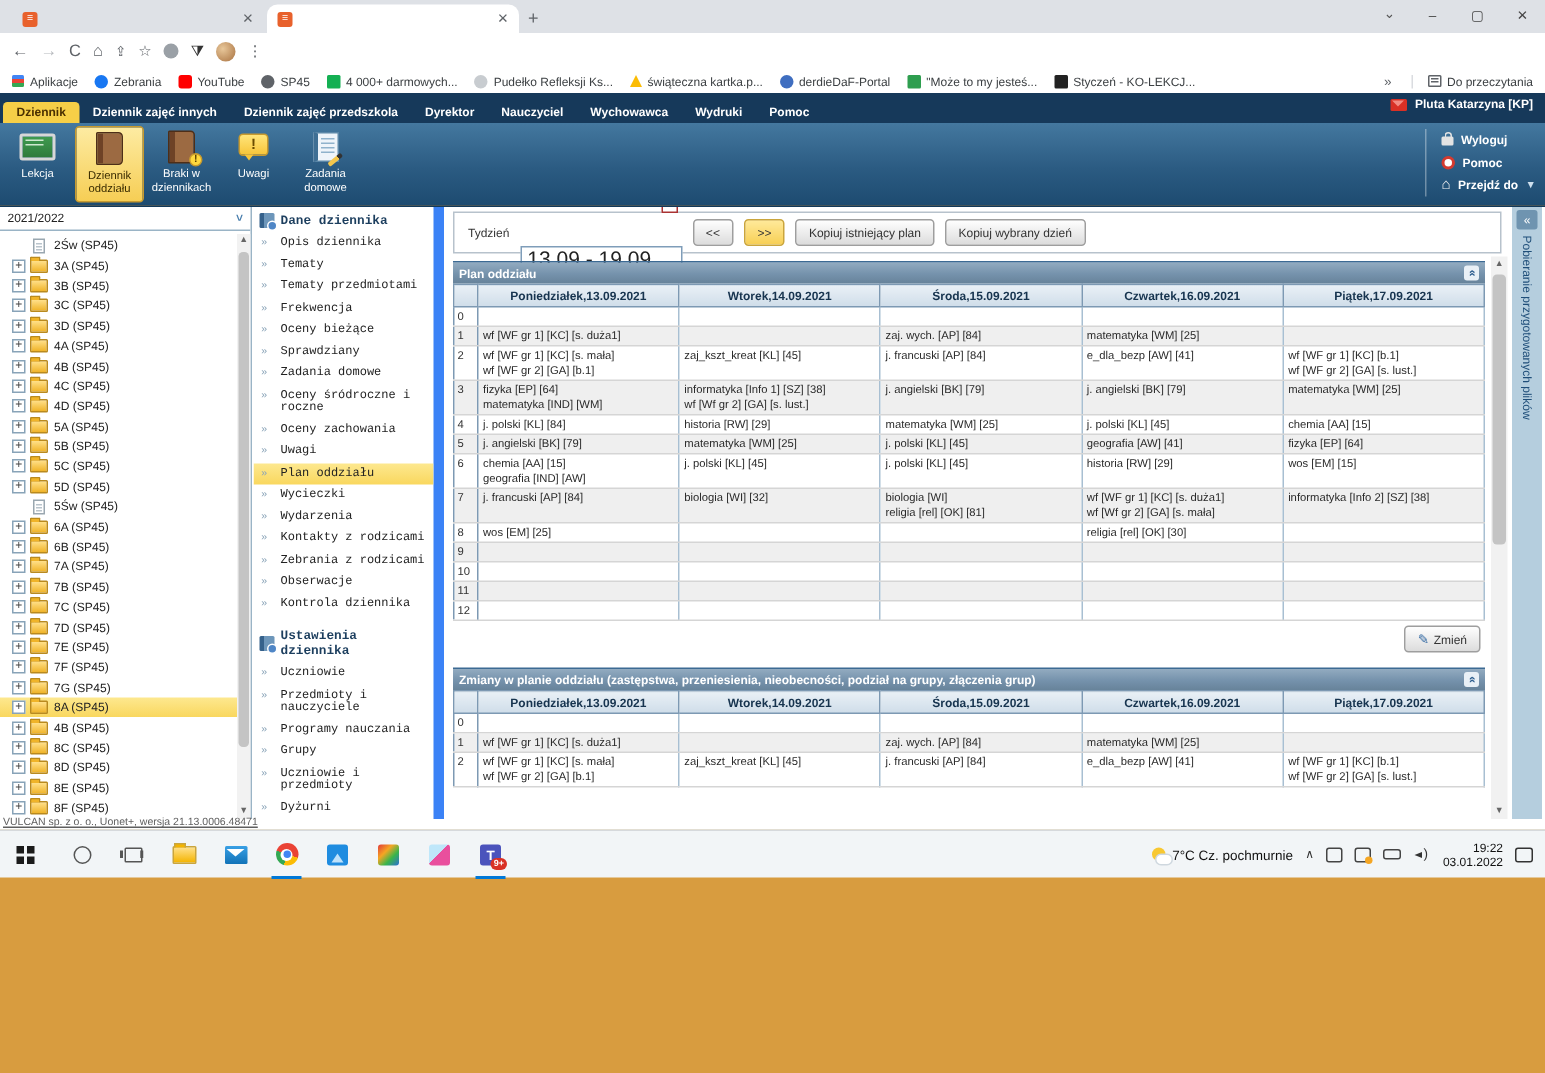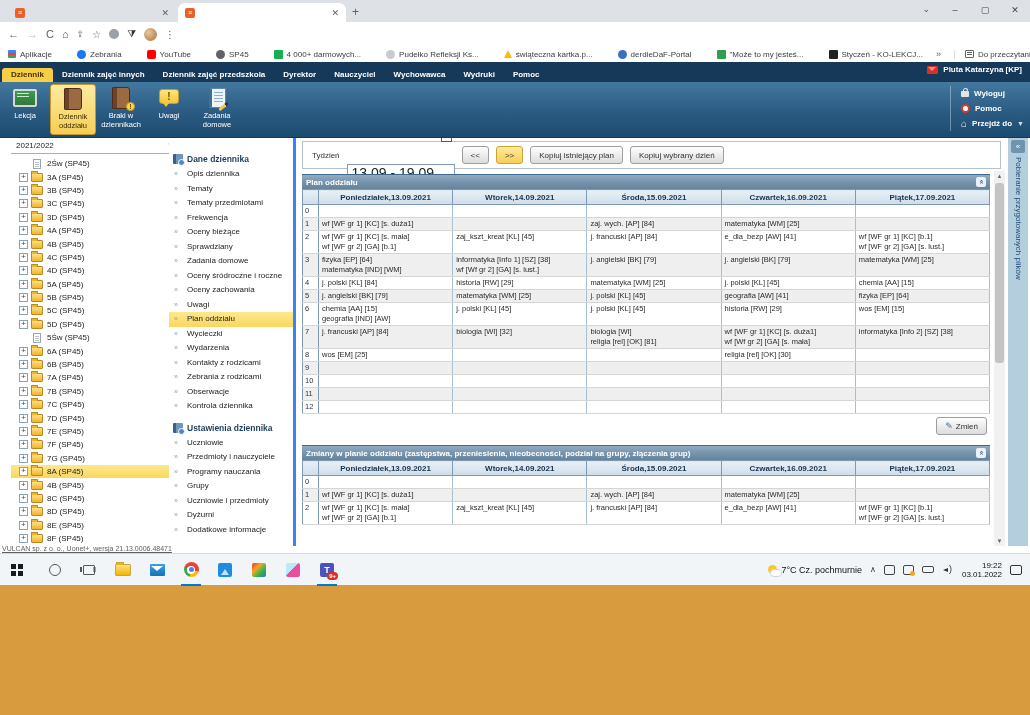--- a/index.html
+++ b/index.html
@@ -87,38 +87,38 @@
   .um-item{display:flex;align-items:center;gap:5px;color:#fff;font-size:8px;font-weight:bold;height:15px;}
   .um-lock{width:8px;height:6px;background:#e3e3e3;border-radius:1px;position:relative;}
   .um-lock:before{content:"";position:absolute;left:1.5px;top:-3px;width:3px;height:3px;border:1px solid #e3e3e3;border-bottom:none;border-radius:3px 3px 0 0;}
   .um-lifebuoy{width:9px;height:9px;border-radius:50%;border:2.5px solid #d43a2f;background:#fff;}
   .um-home{color:#f2f2f2;font-size:10px;line-height:9px;}
   .um-caret{color:#cfe0ee;font-size:7px;}
 
   
   .app-main{position:absolute;left:0;top:138px;width:100%;height:408px;background:#fff;}
 
-  .tree-panel{position:absolute;left:11px;top:0;width:168px;height:408px;background:#fff;border-right:1px solid #9ab4c6;overflow:hidden;}
+  .tree-panel{position:absolute;left:0;top:0;width:168px;height:408px;background:#fff;border-right:1px solid #9ab4c6;overflow:hidden;}
   .year-select{height:16px;border-bottom:1px solid #9ab4c6;display:flex;align-items:center;padding:0 5px;font-size:8px;color:#222;}
   .year-select .chev{margin-left:auto;color:#4a7fae;font-size:8px;font-weight:bold;}
   .tree-list{position:absolute;left:0;top:18px;right:9px;bottom:0;overflow:hidden;padding-top:1px;}
   .tree-row{display:flex;align-items:center;height:13.4px;padding-left:8px;font-size:8px;color:#222;white-space:nowrap;}
   .tree-row.selected{background:linear-gradient(#fde88f,#f9d75e);}
   .expander{width:9px;height:9px;border:1px solid #88a3b8;background:#fff;font-size:8px;line-height:6px;text-align:center;color:#444;
     margin-right:3px;flex:none;}
   .expander.hidden{visibility:hidden;}
   .ic-folder{width:12px;height:9px;background:linear-gradient(#ffe08a,#f0b429);border:1px solid #b98a1f;border-radius:1px;position:relative;margin-right:4px;flex:none;}
   .ic-folder:before{content:"";position:absolute;top:-3px;left:-1px;width:5px;height:2px;background:#f0b429;border:1px solid #b98a1f;border-bottom:none;border-radius:1px 1px 0 0;}
   .ic-doc{width:8px;height:10px;background:#fff;border:1px solid #9aa7b0;margin:0 6px 0 2px;position:relative;flex:none;}
   .ic-doc:before{content:"";position:absolute;left:1px;top:2px;width:4px;height:1px;background:#b9c4cc;box-shadow:0 2px 0 #b9c4cc,0 4px 0 #b9c4cc;}
   .tree-scroll{position:absolute;right:0;top:18px;width:9px;bottom:0;background:#f2f2f2;}
   .ts-arrow{position:absolute;left:0;width:9px;height:9px;font-size:6px;color:#666;text-align:center;line-height:9px;}
   .ts-thumb{position:absolute;left:1px;width:7px;background:#c4c4c4;border-radius:3px;}
 
-  .menu-panel{position:absolute;left:169px;top:0;width:127px;height:408px;background:#fff;border-right:3px solid #3b82f6;overflow:hidden;padding-top:13px;}
+  .menu-panel{position:absolute;left:169px;top:0;width:127px;height:408px;background:#fff;border-right:7px solid #3b82f6;overflow:hidden;padding-top:1px;font-family:Liberation Mono, monospace;}
   .menu-header{display:flex;align-items:center;gap:4px;padding:3px 4px;font-size:8.5px;font-weight:bold;color:#1c3e5e;}
   .mh-book{width:10px;height:10px;background:linear-gradient(90deg,#35618b 0 3px,#6d96ba 3px);border-radius:1px;position:relative;flex:none;}
   .mh-book:after{content:"";position:absolute;right:-2px;bottom:-2px;width:5px;height:5px;border-radius:50%;background:#4f86c6;border:1px solid #fff;}
   .menu-item{position:relative;padding:3px 2px 3px 18px;font-size:8px;line-height:8.5px;color:#222;}
   .menu-item .chev2{position:absolute;left:5px;top:3px;color:#8aa4b8;font-size:7px;}
   .menu-item.selected{background:linear-gradient(#fde88f,#f9d75e);}
   .menu-gap{height:6px;}
 
   .content{position:absolute;left:297px;top:0;width:711px;height:408px;background:#fff;overflow:hidden;}
   .week-toolbar{position:absolute;left:5px;top:3px;width:699px;height:28px;border:1px solid #b7c2cc;background:#fff;
@@ -242,21 +242,21 @@
       <span class="share-ic">⇪</span>
       <span class="star">☆</span>
       <span class="ext-dot"></span>
       <span class="puzzle">⧩</span>
       <span class="avatar"></span>
       <span class="kebab">⋮</span>
     </div>
   </div>
 
   <div class="bookmarks">
-    <span style="display:flex;gap:25px;align-items:flex-end;">
+    <span style="display:flex;gap:11px;align-items:flex-end;">
         <span class="bookmark">
           <span class="bm-ic ic-apps-grid"></span>
           <span class="bm-label">Aplikacje</span>
         </span>
         <span class="bookmark">
           <span class="bm-ic ic-facebook"></span>
           <span class="bm-label">Zebrania</span>
         </span>
         <span class="bookmark">
           <span class="bm-ic ic-youtube"></span>

